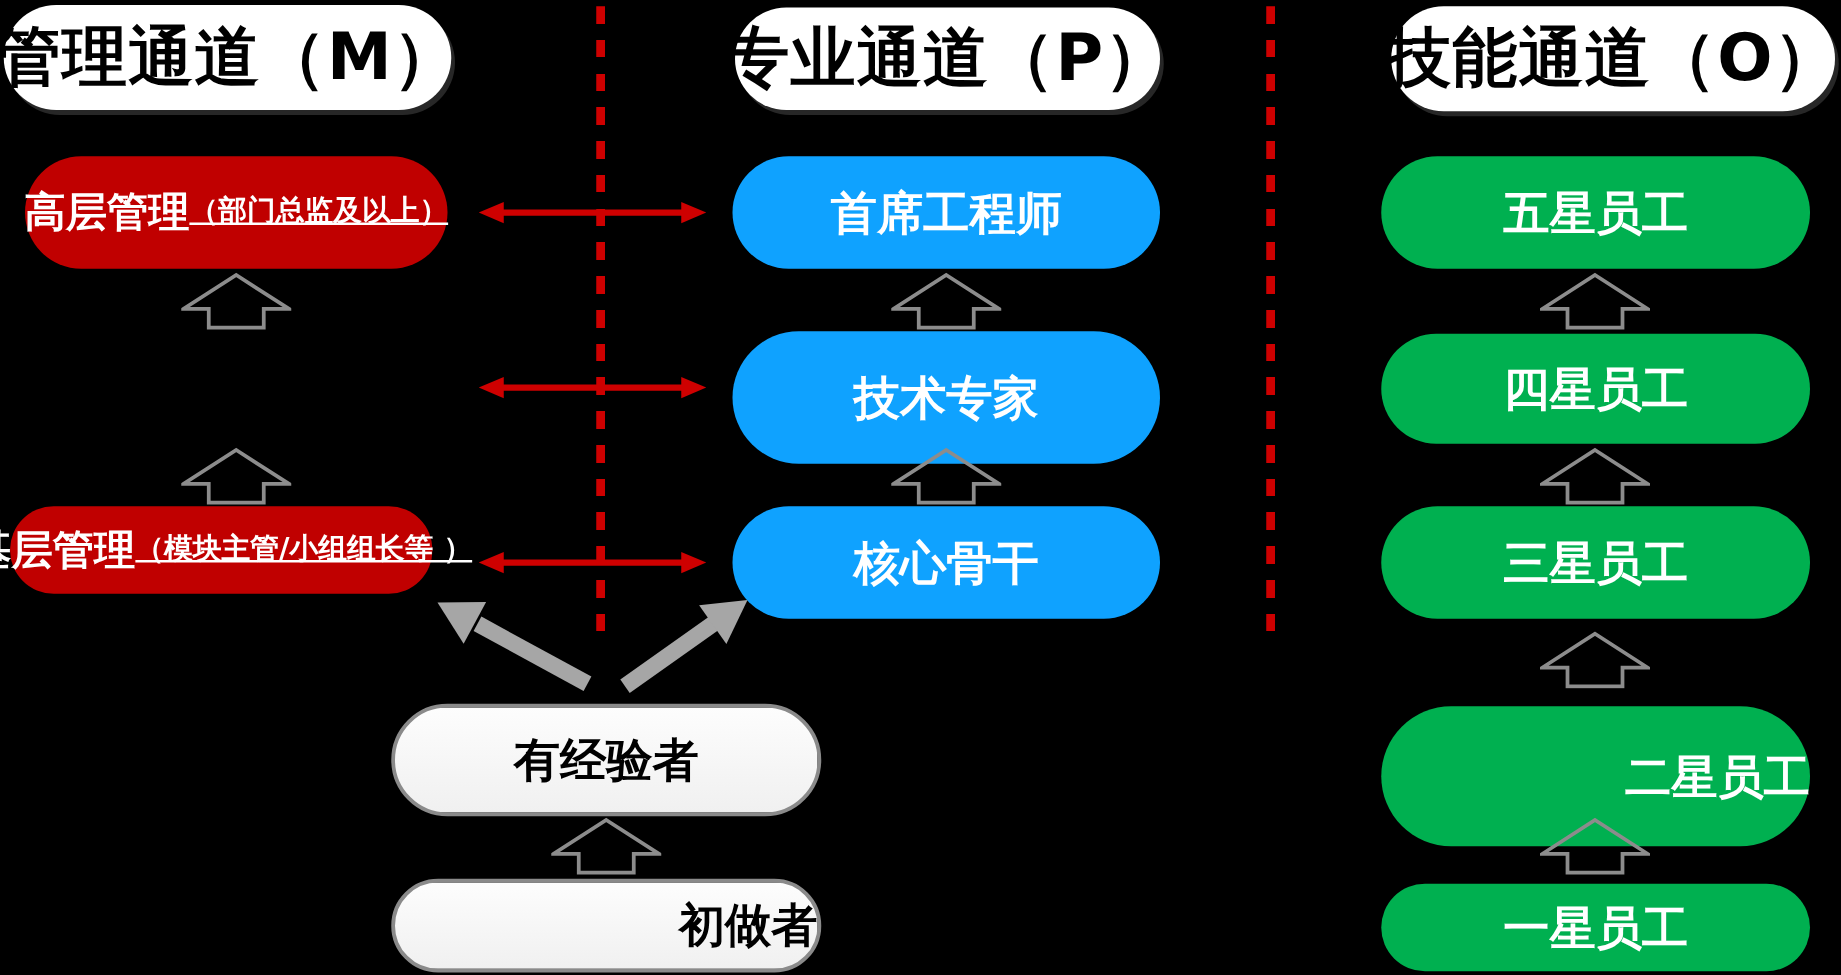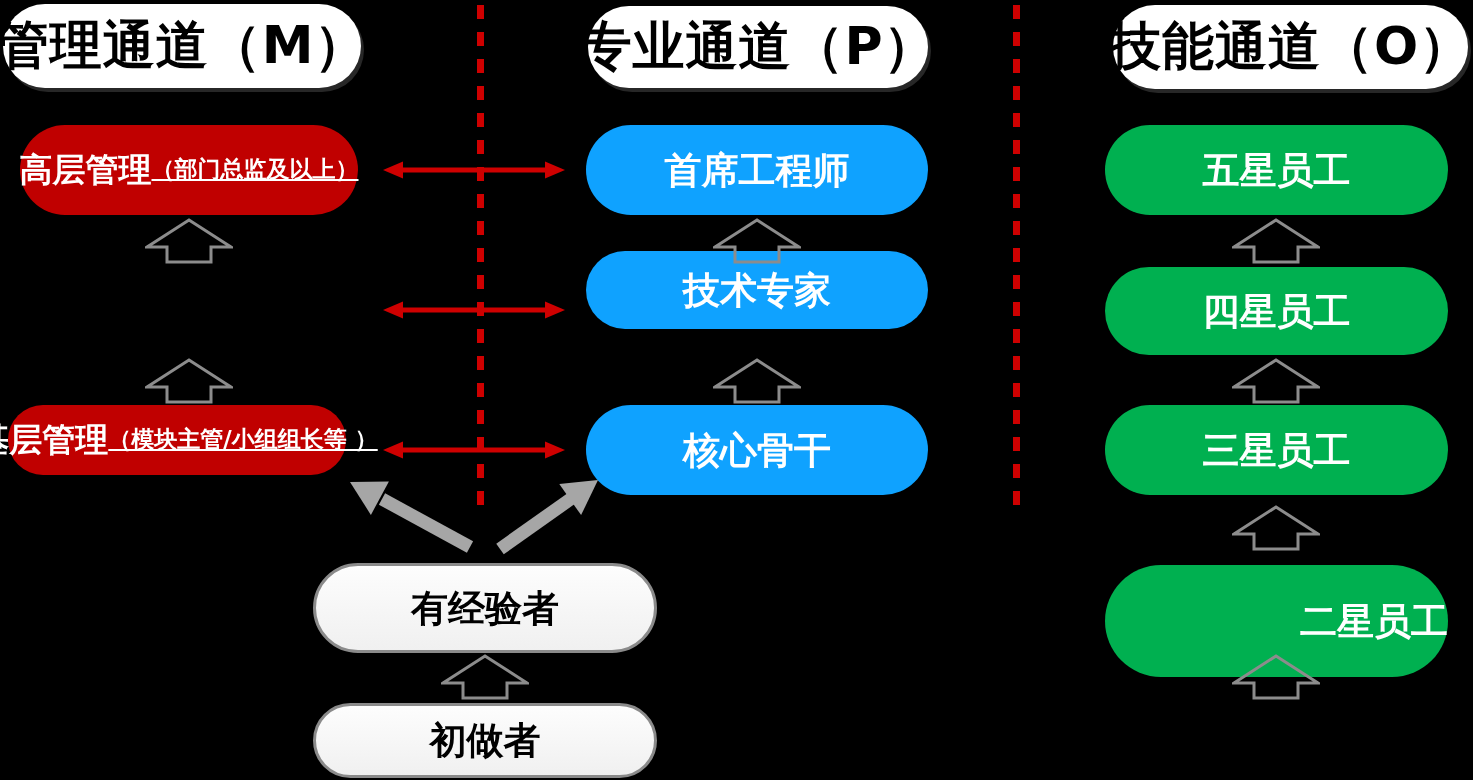--- a/index.html
+++ b/index.html
@@ -45,44 +45,47 @@
     <div class="t2">（部门总监及以上）</div>
   </div>
   <div class="pill red" style="left:8px;top:405px;width:338px;height:70px;">
     <div class="t1">基层管理</div>
     <div class="t2">（模块主管/小组组长等 ）</div>
   </div>
 
   <div class="pill blue" style="left:586px;top:125px;width:342px;height:90px;">
     <div class="t3">首席工程师</div>
   </div>
-  <div class="pill blue" style="left:586px;top:251px;width:342px;height:78px;">
+  <div class="pill blue" style="left:586px;top:265px;width:342px;height:106px;">
     <div class="t3">技术专家</div>
   </div>
   <div class="pill blue" style="left:586px;top:405px;width:342px;height:90px;">
     <div class="t3">核心骨干</div>
   </div>
 
   <div class="pill green" style="left:1105px;top:125px;width:343px;height:90px;">
     <div class="t3">五星员工</div>
   </div>
   <div class="pill green" style="left:1105px;top:267px;width:343px;height:88px;">
     <div class="t3">四星员工</div>
   </div>
   <div class="pill green" style="left:1105px;top:405px;width:343px;height:90px;">
     <div class="t3">三星员工</div>
   </div>
   <div class="pill green" style="left:1105px;top:565px;width:343px;height:112px;justify-content:flex-end;">
     <div class="t3">二星员工</div>
   </div>
+  <div class="pill green" style="left:1105px;top:707px;width:343px;height:70px;">
+    <div class="t3">一星员工</div>
+  </div>
 
   <div class="pill entry" style="left:313px;top:563px;width:344px;height:90px;">
     <div class="t3">有经验者</div>
   </div>
-  <div class="pill entry" style="left:313px;top:703px;width:344px;height:75px;">
+  <div class="pill entry" style="left:313px;top:703px;width:344px;height:75px;justify-content:flex-end;">
     <div class="t3">初做者</div>
   </div>
 
   <div class="abs" style="left:145px;top:218px;">
     <svg width="88" height="46" viewBox="0 0 88 46">
         <path d="M44 2 L86 29 L66 29 L66 44 L22 44 L22 29 L2 29 Z" fill="none" stroke="#8C8C8C" stroke-width="3"></path>
       </svg>
   </div>
   <div class="abs" style="left:145px;top:358px;">
     <svg width="88" height="46" viewBox="0 0 88 46">

